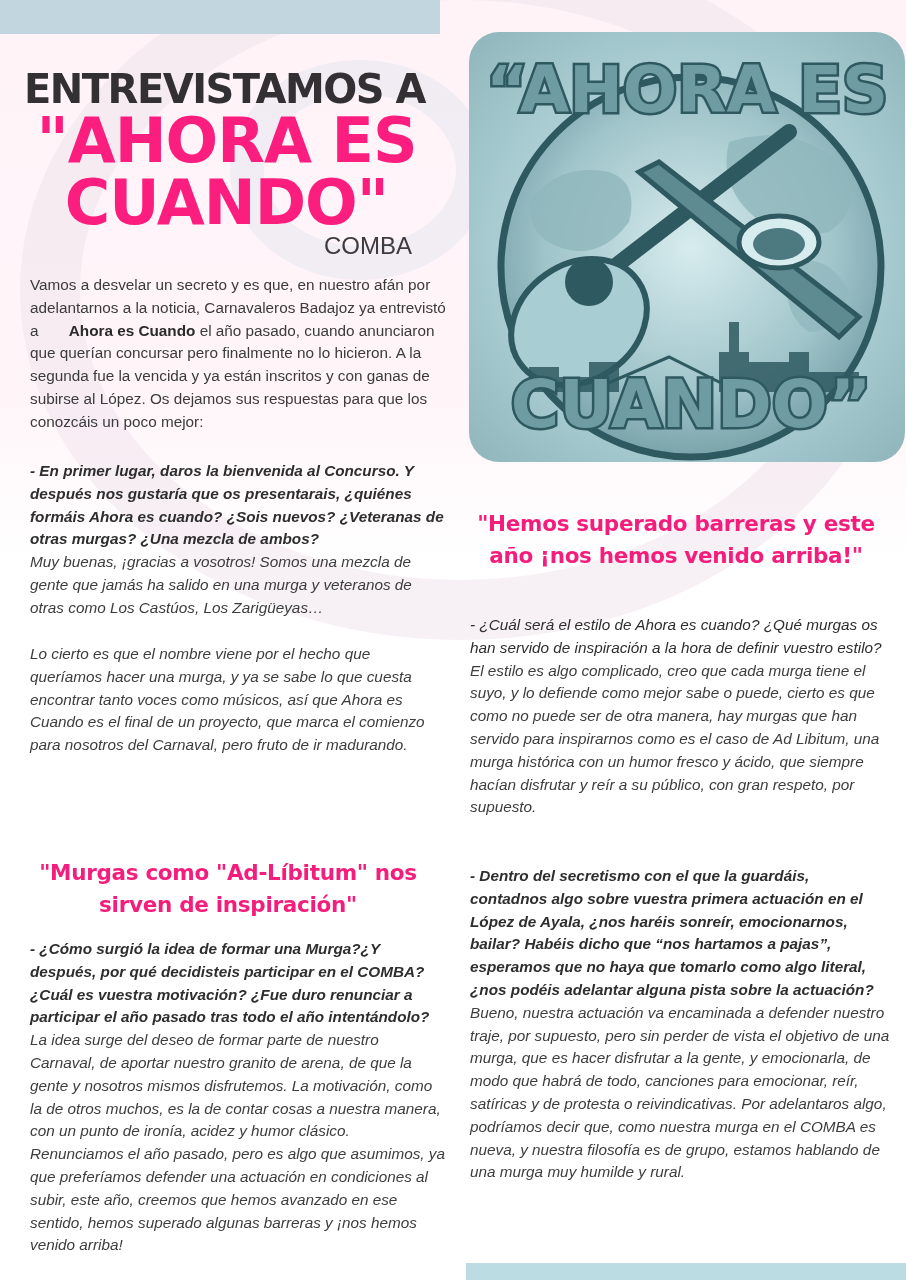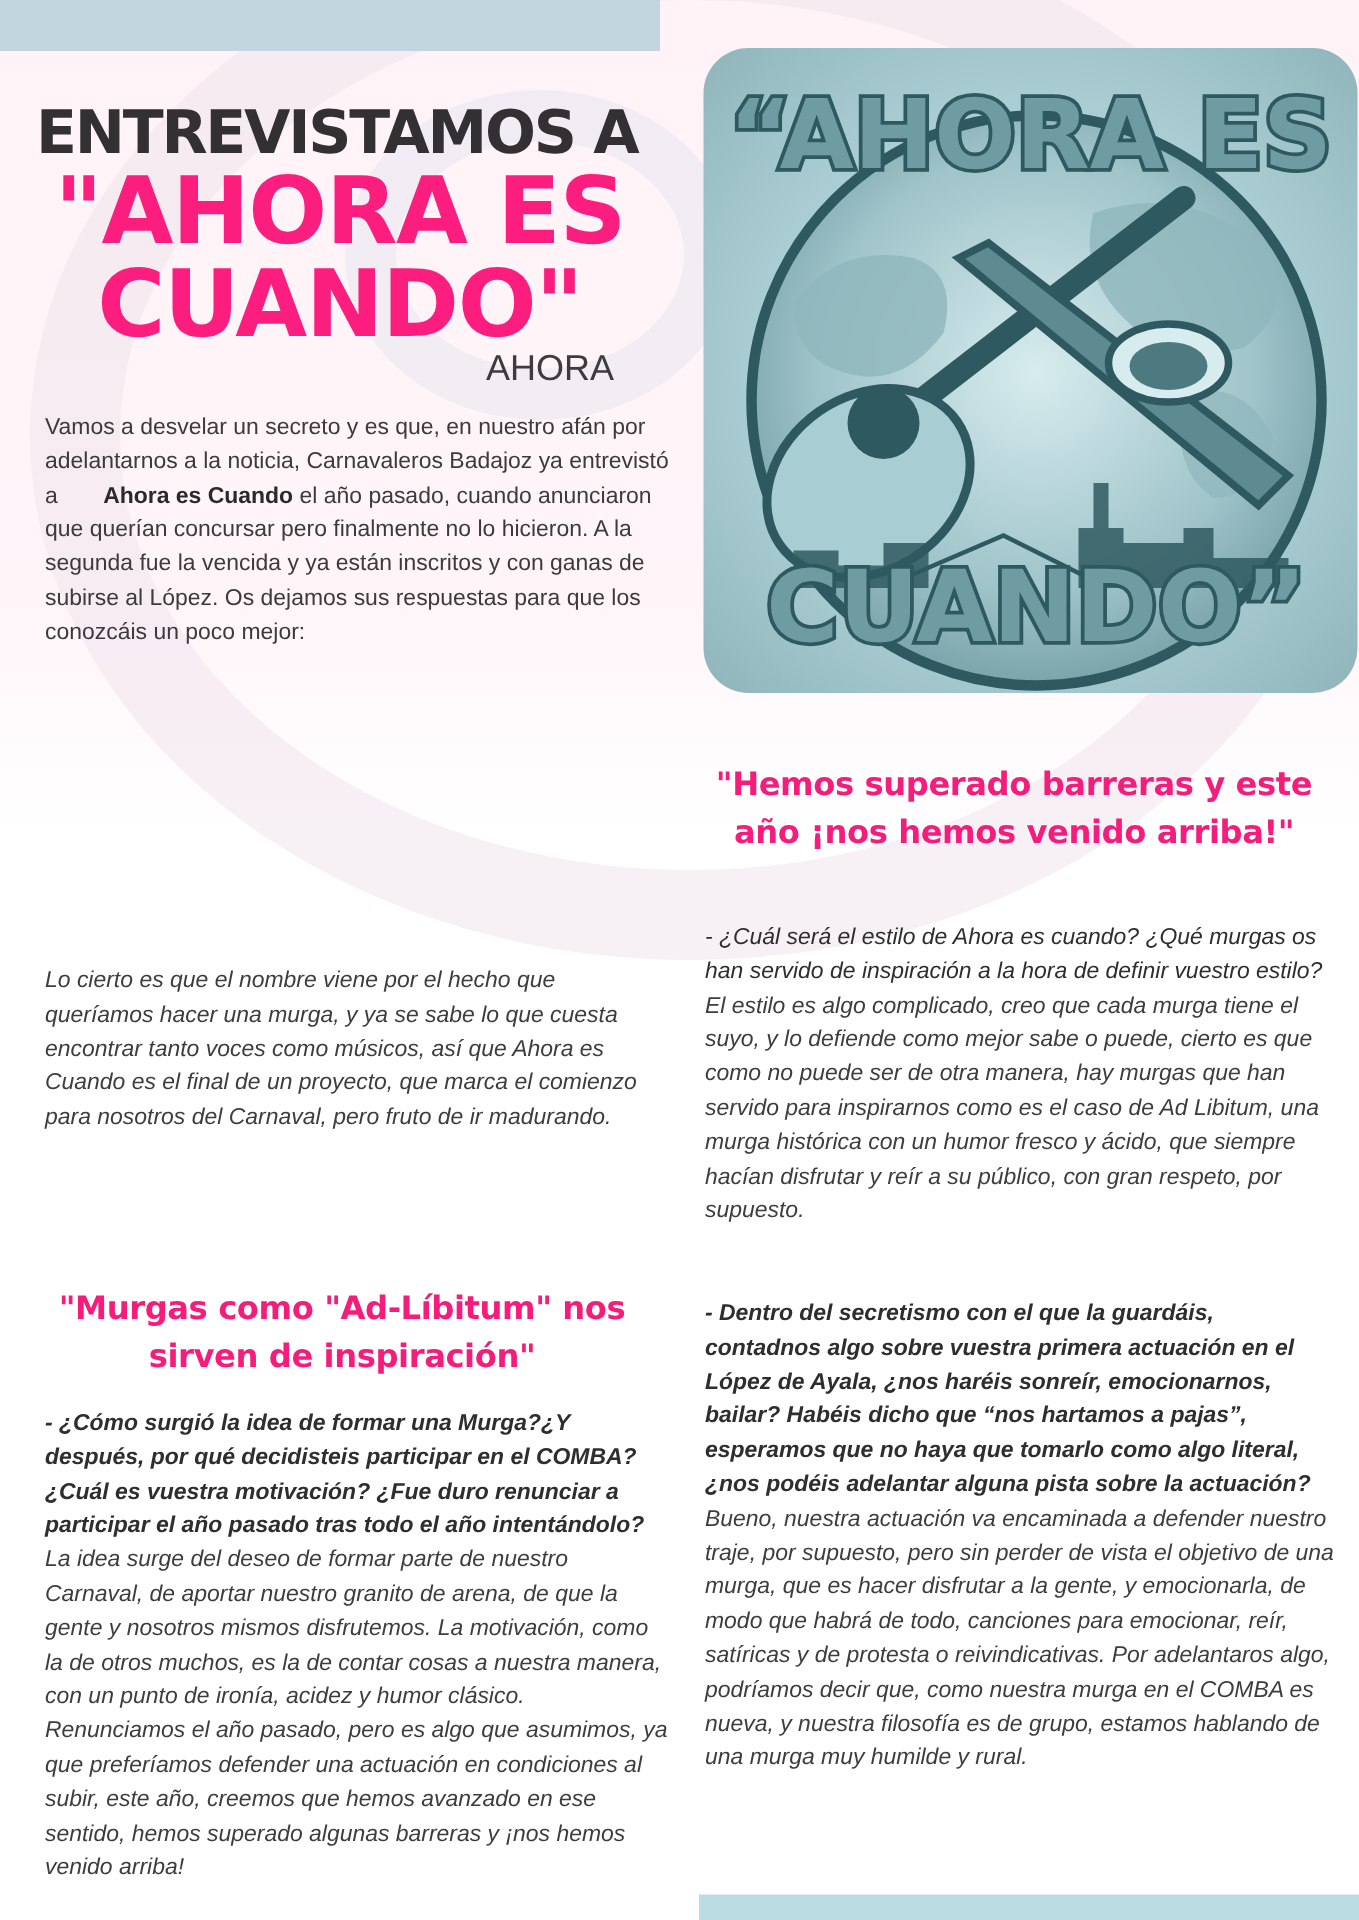--- a/index.html
+++ b/index.html
@@ -72,28 +72,30 @@
 
 <div class="bg-pink"></div>
 <div class="swirl"></div>
 <div class="swirl2"></div>
 <div class="top-bar"></div>
 <div class="bottom-bar"></div>
 
 <div class="title-block">
   <div class="t1">ENTREVISTAMOS A</div>
   <div class="t2">"AHORA ES CUANDO"</div>
-  <div class="t3">AHORA</div>
+  <div class="t3">COMBA</div>
 </div>
 
 <div class="col left-col intro">
   <span>Vamos a desvelar un secreto y es que, en nuestro afán por adelantarnos a la noticia, Carnavaleros Badajoz ya entrevistó a </span><b>Ahora es Cuando</b><span> el año pasado, cuando anunciaron que querían concursar pero finalmente no lo hicieron. A la segunda fue la vencida y ya están inscritos y con ganas de subirse al López. Os dejamos sus respuestas para que los conozcáis un poco mejor:</span>
 </div>
 
 <div class="col left-col block" style="top:460px;">
+  <p class="q">- En primer lugar, daros la bienvenida al Concurso. Y después nos gustaría que os presentarais, ¿quiénes formáis Ahora es cuando? ¿Sois nuevos? ¿Veteranas de otras murgas? ¿Una mezcla de ambos?</p>
+  <p class="a">Muy buenas, ¡gracias a vosotros! Somos una mezcla de gente que jamás ha salido en una murga y veteranos de otras como Los Castúos, Los Zarigüeyas…</p>
 </div>
 
 <div class="col left-col block" style="top:643px;">
   <p class="a">Lo cierto es que el nombre viene por el hecho que queríamos hacer una murga, y ya se sabe lo que cuesta encontrar tanto voces como músicos, así que Ahora es Cuando es el final de un proyecto, que marca el comienzo para nosotros del Carnaval, pero fruto de ir madurando.</p>
 </div>
 
 <div class="pullquote" style="left:20px; top:857px; width:416px;">"Murgas como "Ad-Líbitum" nos sirven de inspiración"</div>
 
 <div class="col left-col block" style="top:938px;">
   <p class="q">- ¿Cómo surgió la idea de formar una Murga?¿Y después, por qué decidisteis participar en el COMBA? ¿Cuál es vuestra motivación? ¿Fue duro renunciar a participar el año pasado tras todo el año intentándolo?</p>

